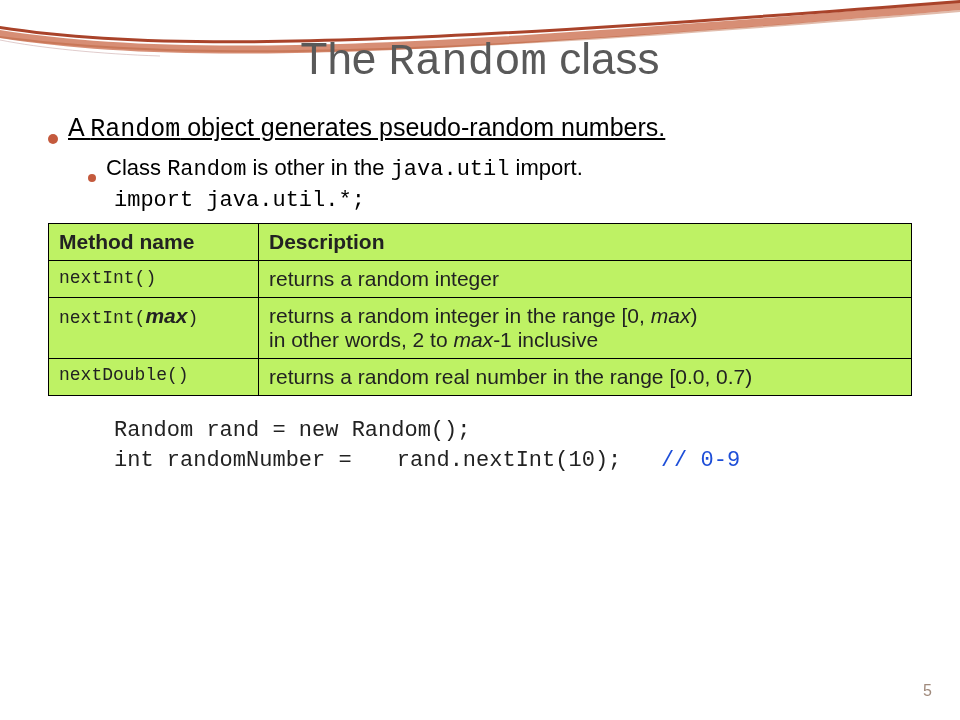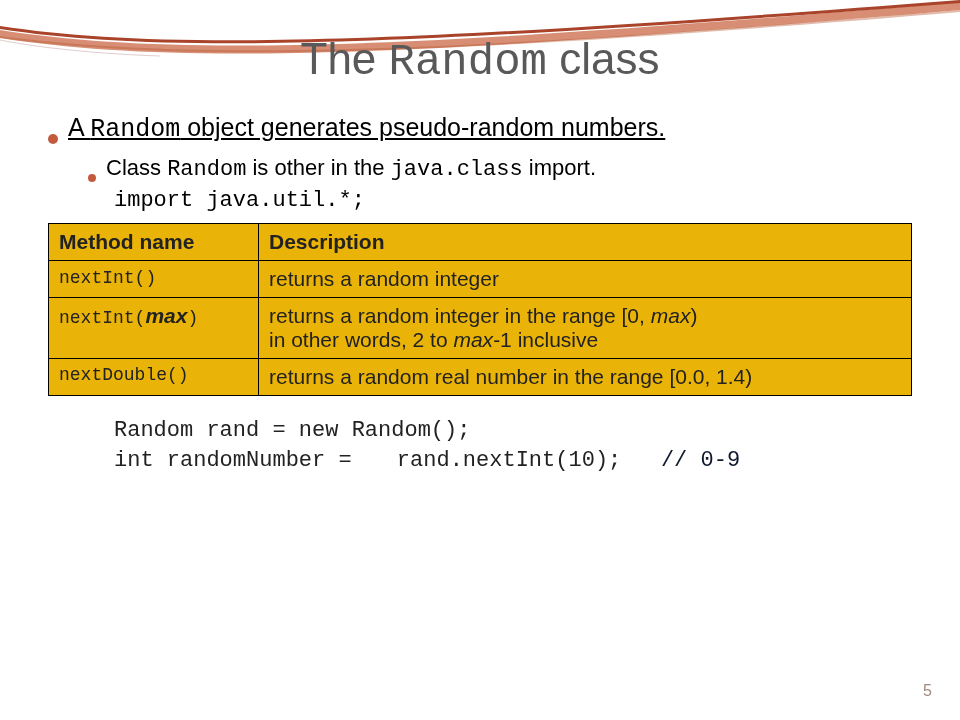--- a/index.html
+++ b/index.html
@@ -52,21 +52,21 @@
     font-size: 22px;
     color: #000;
     margin-top: 4px;
     margin-bottom: 10px;
   }
   table.methods {
     border-collapse: collapse;
     width: 100%;
     margin-top: 6px;
     margin-bottom: 20px;
-    background: #eab308;
+    background: #bef264;
   }
   table.methods th, table.methods td {
     border: 1.5px solid #000;
     text-align: left;
     vertical-align: top;
     padding: 6px 10px;
     font-size: 21px;
   }
   table.methods th {
     font-weight: bold;
@@ -81,21 +81,21 @@
   .ital { font-style: italic; font-family: "Trebuchet MS", "Segoe UI", Verdana, sans-serif; }
   .example-code {
     margin-left: 66px;
     font-family: "Courier New", monospace;
     font-size: 22px;
     line-height: 1.35;
     white-space: pre;
     margin-top: 10px;
   }
   .example-code .bold { font-weight: normal; margin-left: 32px; }
-  .example-code .comment { color: #0f172a; }
+  .example-code .comment { color: #1d4ed8; }
   .page-num {
     position: absolute;
     bottom: 20px;
     right: 28px;
     font-size: 16px;
     color: #a08a7c;
   }
 </style>
 </head>
 <body>
@@ -111,42 +111,42 @@
 
   <h1 class="title"><span>The </span><span class="mono">Random</span><span> class</span></h1>
 
   <div class="bul b1">
     <div class="dot"></div>
     <div><span>A </span><span class="mono">Random</span><span> object generates pseudo-random numbers.</span></div>
   </div>
 
   <div class="bul b2">
     <div class="dot small"></div>
-    <div><span>Class </span><span class="mono">Random</span><span> is other in the </span><span class="mono">java.class</span><span> import.</span></div>
+    <div><span>Class </span><span class="mono">Random</span><span> is other in the </span><span class="mono">java.util</span><span> import.</span></div>
   </div>
 
   <div class="codeblock">import java.util.*;</div>
 
   <table class="methods">
     <tbody>
         <tr>
       <th>Method name</th>
       <th>Description</th>
     </tr>
     <tr>
       <td class="colA"><span>nextInt()</span><span class="ital"></span><span></span></td>
       <td><span>returns a random integer</span></td>
     </tr>
     <tr>
       <td class="colA"><span>nextInt(</span><span class="ital" style="font-size:21px;font-weight:bold">max</span><span>)</span></td>
       <td><span>returns a random integer in the range [0, </span><span class="ital">max</span><span>)</span><br><span>in other words, 2 to </span><span class="ital">max</span><span>-1 inclusive</span></td>
     </tr>
     <tr>
       <td class="colA"><span>nextDouble()</span></td>
-      <td><span>returns a random real number in the range [0.0, 1.4)</span></td>
+      <td><span>returns a random real number in the range [0.0, 0.7)</span></td>
     </tr>
   </tbody>
     </table>
 
 
   <div class="example-code"><span>Random rand = new Random();</span>
 <span>int randomNumber = </span><span class="bold">rand.nextInt(10)</span><span>;</span><span>   </span><span class="comment">// 0-9</span></div>
 
 </div>
 

